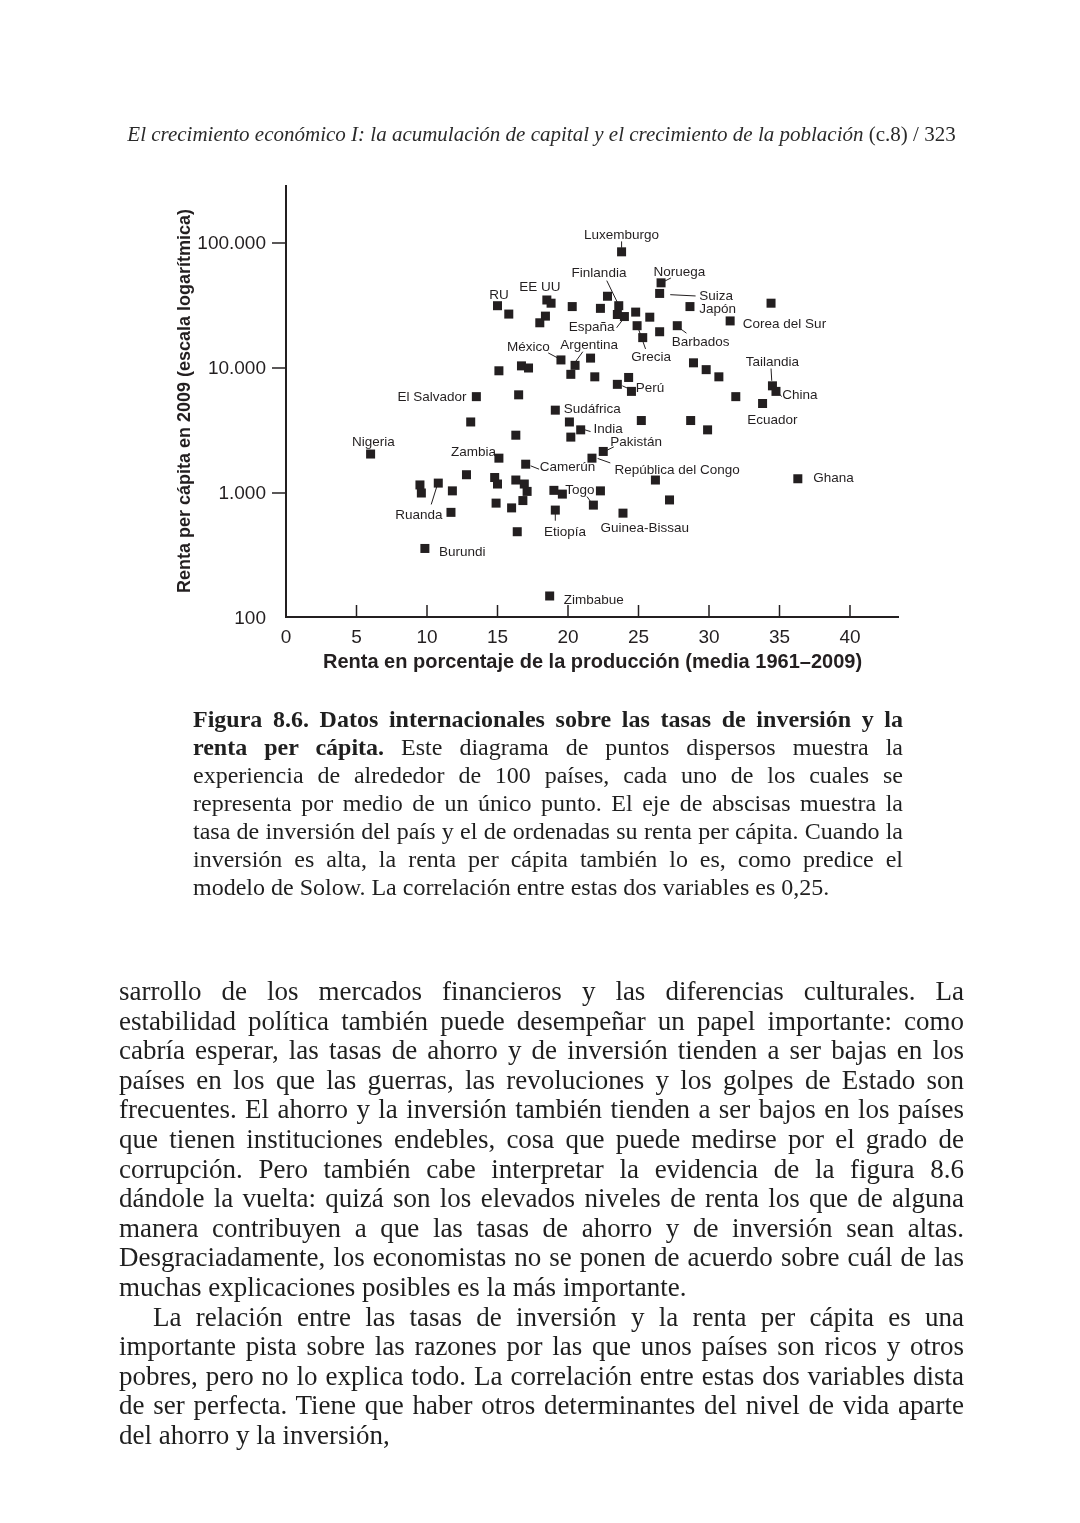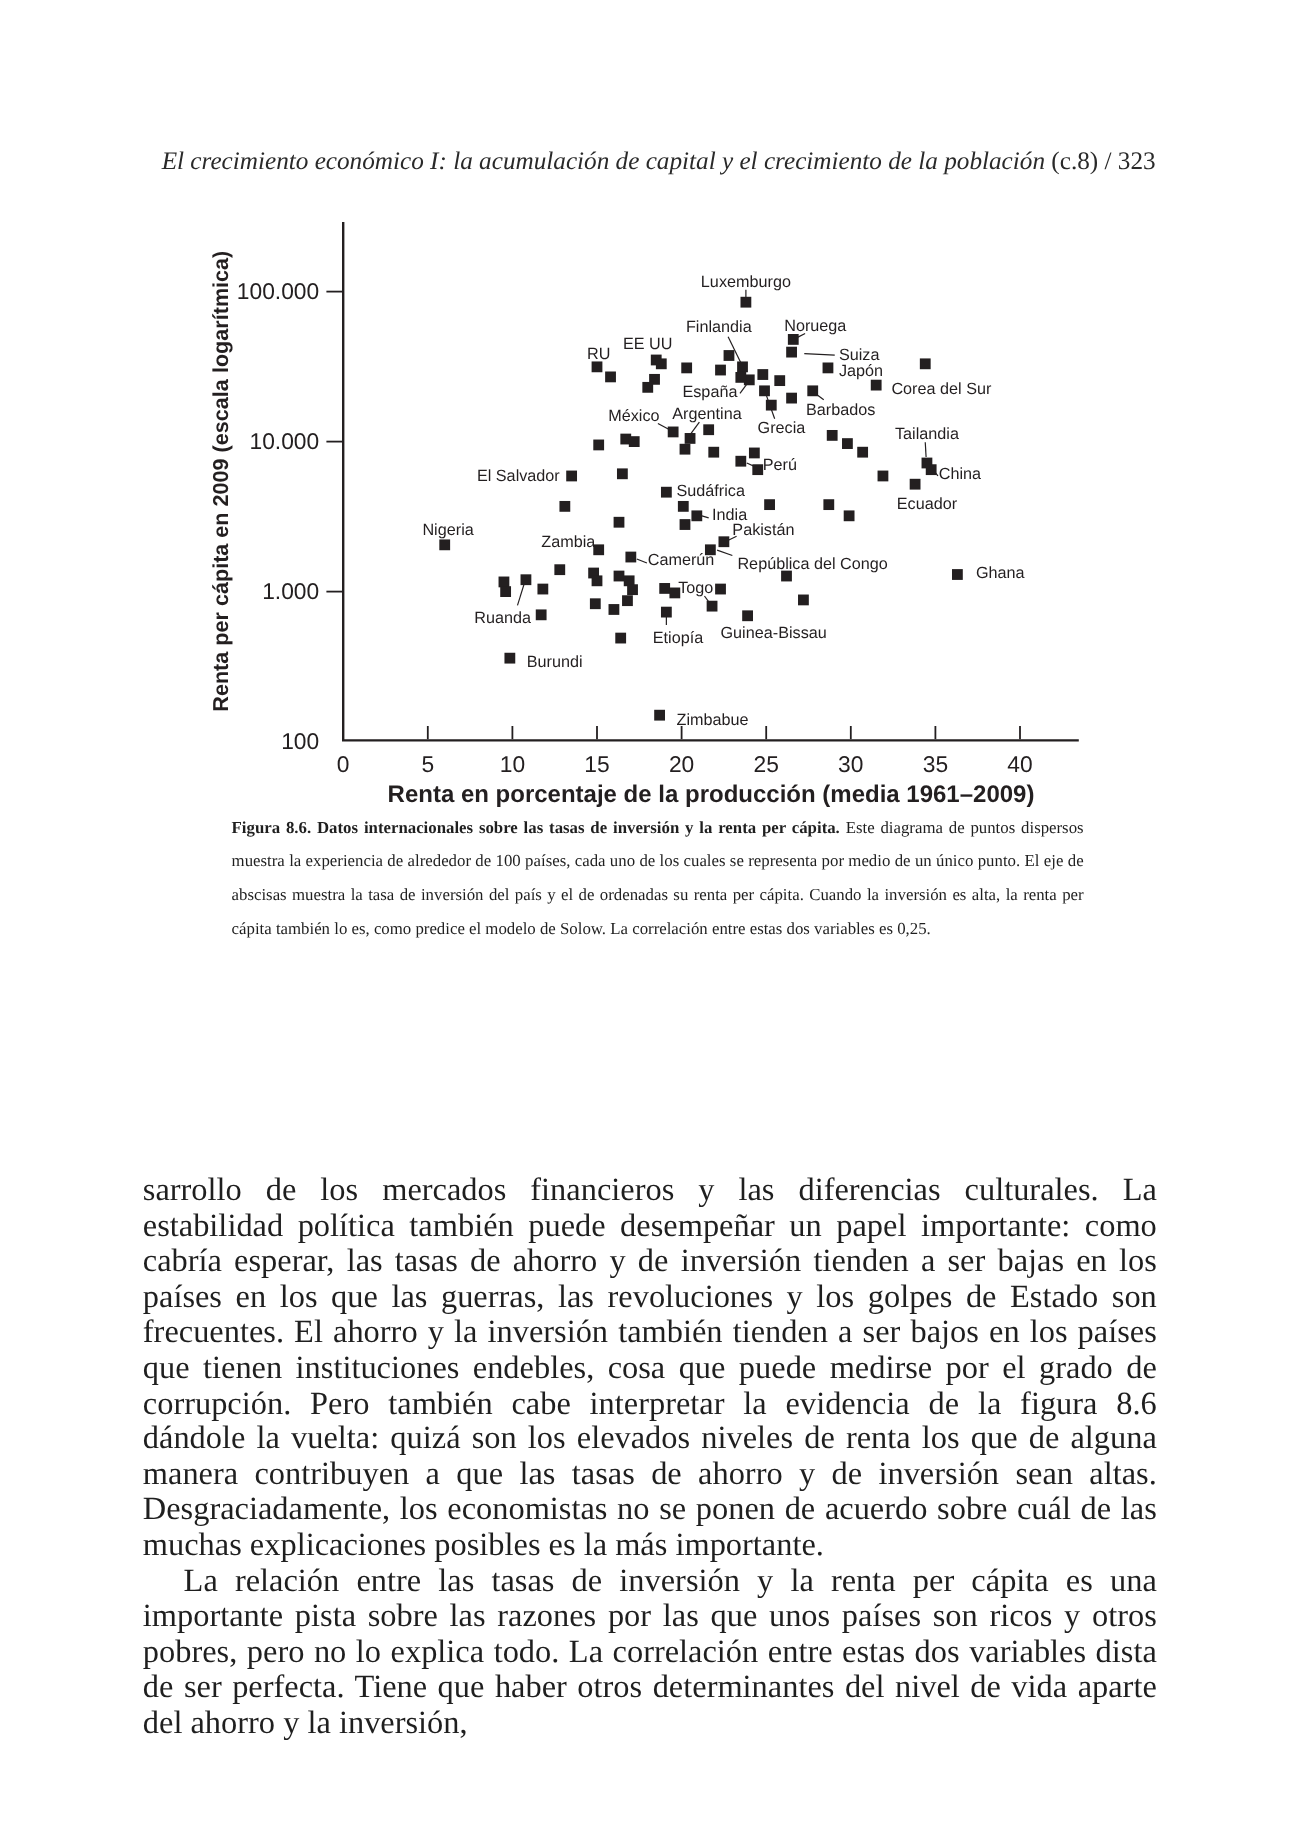--- a/index.html
+++ b/index.html
@@ -8,37 +8,37 @@
     width:1080px;height:1523px;
     background:#ffffff;
     margin:0 auto;
     color:#1f1f1f;
     font-family:"Liberation Serif", serif;
     overflow:hidden;
   }
   .running-head{
     position:absolute;
     left:120px;top:122px;width:843px;
-    text-align:right;
+    text-align:center;
     font-size:21px;
     color:#2a2a2a;
     white-space:nowrap;
   }
   .running-head .rt{font-style:italic;}
   #chart{
     position:absolute;left:168px;top:175px;
     width:745px;height:515px;
   }
   #chart .tick{font:19px "Liberation Sans", sans-serif;fill:#231f20;}
   #chart .clabel{font:13.5px "Liberation Sans", sans-serif;fill:#231f20;}
   #chart .xtitle{font:bold 20px "Liberation Sans", sans-serif;fill:#231f20;}
   #chart .ytitle{font:bold 18px "Liberation Sans", sans-serif;fill:#231f20;}
   .caption{
-    position:absolute;left:193px;top:677px;width:710px;
-    font-size:14px;line-height:28px;
+    position:absolute;left:193px;top:705px;width:710px;
+    font-size:24px;line-height:28px;
     text-align:justify;
   }
   .caption p{margin:0;}
   .caption .source{margin-top:7px;}
   .body-text{
     position:absolute;left:119px;top:977px;width:845px;
     font-size:27px;line-height:29.6px;
     text-align:justify;
   }
   .body-text p{margin:0;}

